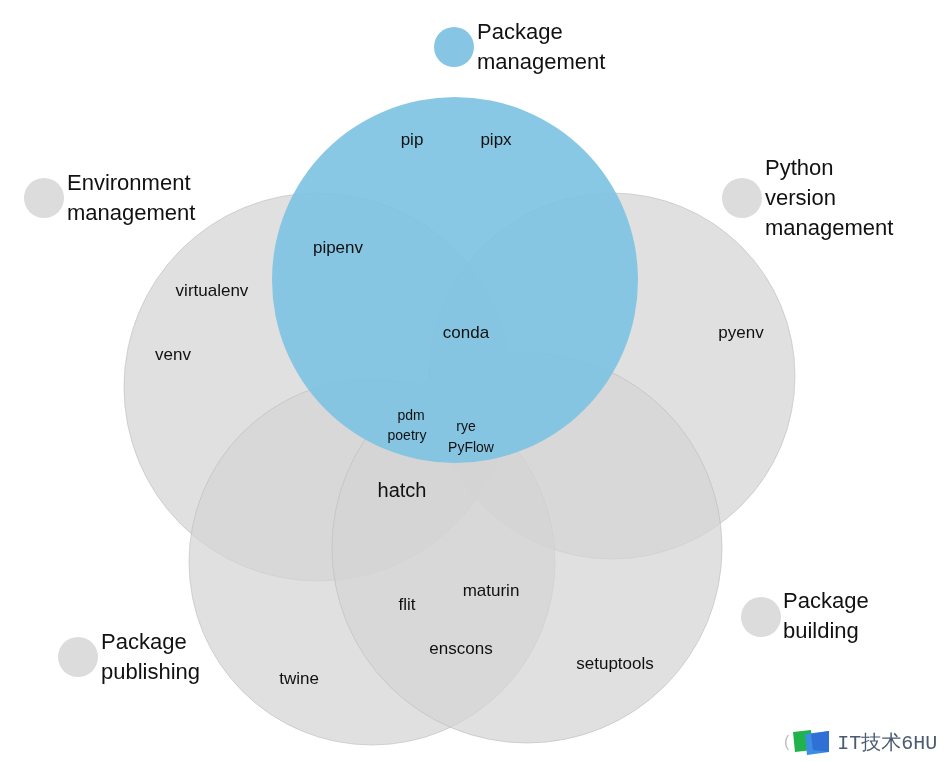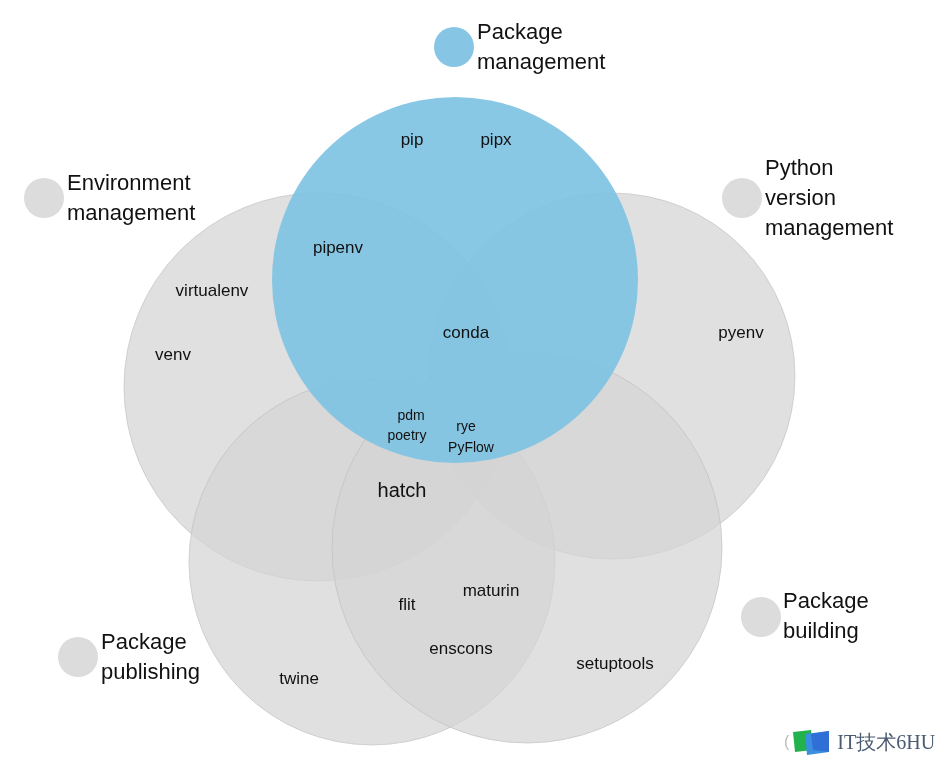--- a/index.html
+++ b/index.html
@@ -4,21 +4,21 @@
 <style>
   html, body { margin: 0; padding: 0; background: #ffffff; }
   body { width: 947px; height: 761px; position: relative; overflow: hidden;
          font-family: "Liberation Sans", sans-serif; }
   svg#venn { position: absolute; left: 0; top: 0; }
   .legend-label { font-family: "Liberation Sans", sans-serif; font-size: 22px; fill: #111; }
   .item-label { font-family: "Liberation Sans", sans-serif; fill: #111; text-anchor: middle; }
   .watermark { position: absolute; left: 784px; top: 726px; height: 32px; display: flex;
                align-items: center; gap: 6px; }
   .wm-paren { color: #bbb; font-size: 16px; font-family: "Liberation Sans", sans-serif; margin-right: -4px; }
-  .wm-text { font-family: Liberation Serif, serif; font-size: 20px; color: #4a5a70; letter-spacing: 0px; }
+  .wm-text { font-family: Liberation Mono, monospace; font-size: 20px; color: #4a5a70; letter-spacing: 0px; }
 </style>
 </head>
 <body>
 
 <svg id="venn" width="947" height="761" viewBox="0 0 947 761">
 
   <g id="set-circles">
     <circle cx="318" cy="387" r="194" fill="#d4d4d4" fill-opacity="0.72" stroke="#bdbdbd" stroke-width="1" stroke-opacity="0.6"></circle>
     <circle cx="612" cy="376" r="183" fill="#d4d4d4" fill-opacity="0.72" stroke="#bdbdbd" stroke-width="1" stroke-opacity="0.6"></circle>
     <circle cx="372" cy="562" r="183" fill="#d4d4d4" fill-opacity="0.72" stroke="#bdbdbd" stroke-width="1" stroke-opacity="0.6"></circle>

